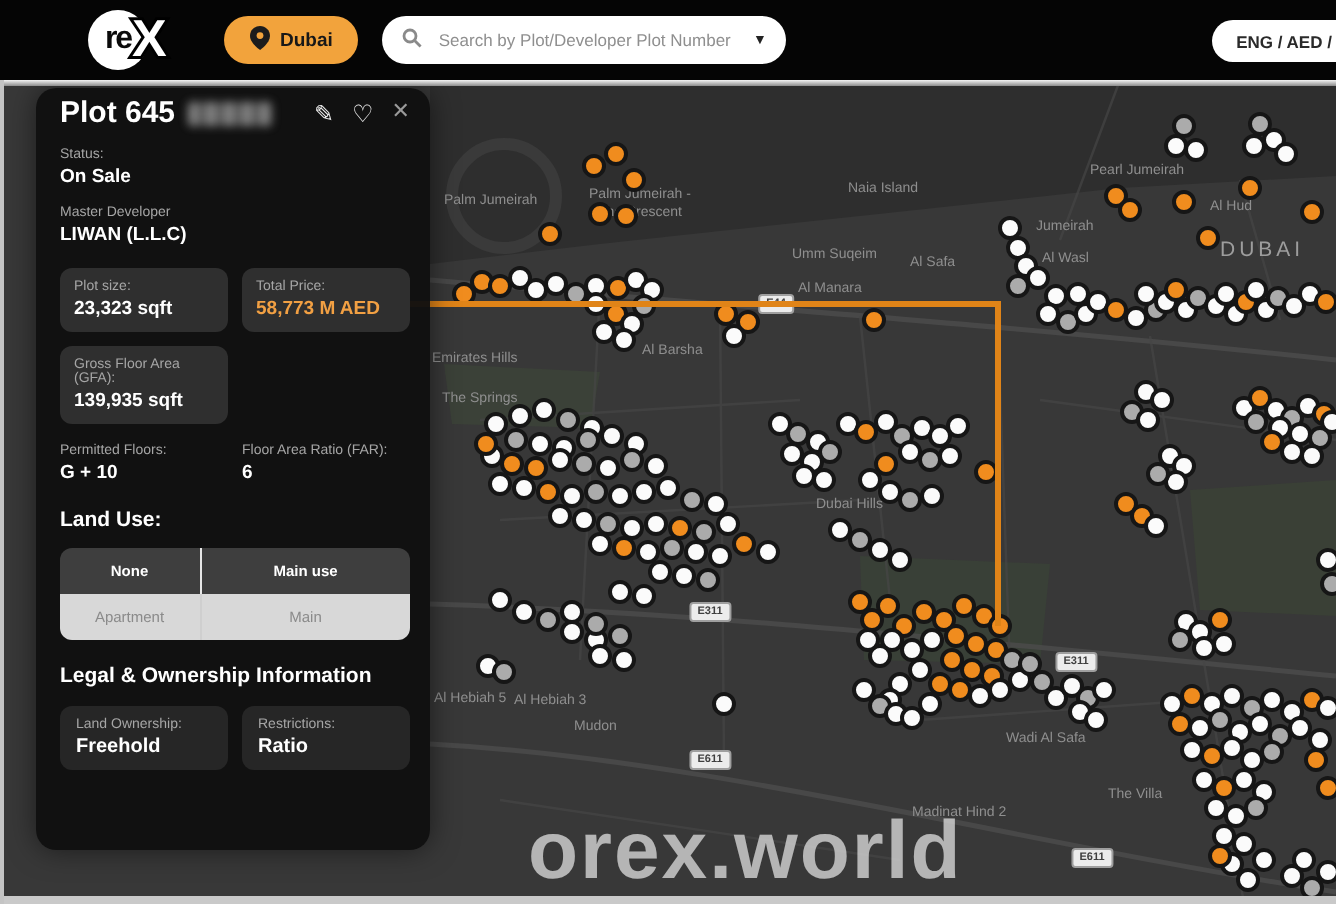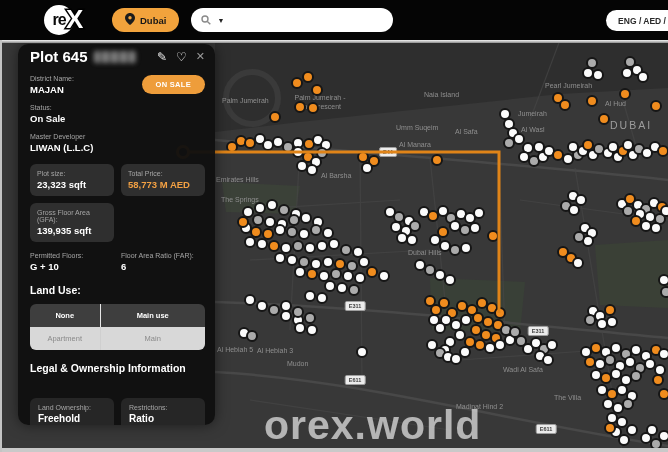--- a/index.html
+++ b/index.html
@@ -72,21 +72,21 @@
   .plain-grid{display:grid;grid-template-columns:1fr 1fr;gap:7px;margin-top:10px;}
   .sec-head{font-size:10.5px;font-weight:bold;margin-top:12px;}
   .lu-table{width:100%;border-collapse:collapse;margin-top:8px;border-radius:6px;overflow:hidden;
     display:table;}
   .lu-table .hrow{background:#3E3E3E;}
   .lu-table .brow{background:#D8D8D8;}
   .lu-table td{font-size:7.5px;padding:7px 4px;text-align:center;border-left:1.5px solid #cfcfcf;}
   .lu-table td:first-child{border-left:none;width:40%;}
   .lu-table .hrow td{color:#fff;font-weight:bold;border-left-color:#e7e7e7;}
   .lu-table .brow td{color:#8a8a8a;}
-  .own-grid{display:grid;grid-template-columns:1fr 1fr;gap:7px;margin-top:24px;}
+  .own-grid{display:grid;grid-template-columns:1fr 1fr;gap:7px;margin-top:9px;}
   .own-card{background:#262626;border-radius:6px;padding:6px 8px;box-sizing:border-box;}
   .own-card .val{font-size:10px;}
 </style>
 </head>
 <body>
 
 <div class="map">
 
   <svg class="deco" width="668" height="412" viewBox="0 40 668 412">
     <polygon points="215,40 668,40 668,88 560,94 430,108 300,122 215,132" fill="#2e2e2e"></polygon>
@@ -447,43 +447,37 @@
     </span>
     <span>Dubai</span>
   </div>
   <div class="pill search-pill">
     <span>
       <svg width="10" height="10" viewBox="0 0 10 10">
           <circle cx="4" cy="4" r="3" fill="none" stroke="#8a8a8a" stroke-width="1.4"></circle>
           <line x1="6.4" y1="6.4" x2="9.3" y2="9.3" stroke="#8a8a8a" stroke-width="1.4"></line>
         </svg>
     </span>
+    <input type="text" placeholder="Search by Plot/Developer Plot Number" style="">
     <span class="caret">▼</span>
   </div>
   <div class="locale-pill">ENG / AED / S</div>
 </div>
 
 <div class="panel">
   <div class="panel-header">
     <span class="panel-title">Plot 645</span>
     <span class="blur-block"></span>
     <span class="panel-icons">
       <span class="picon">✎</span>
       <span class="picon">♡</span>
       <span class="picon close">✕</span>
     </span>
   </div>
 
-  <div class="district-row">
-    <div>
-      <div class="lbl">District Name:</div>
-      <div class="val">MAJAN</div>
-    </div>
-    <span class="onsale">ON SALE</span>
-  </div>
 
   <div class="row">
     <div class="lbl">Status:</div>
     <div class="val">On Sale</div>
   </div>
 
   <div class="row">
     <div class="lbl">Master Developer</div>
     <div class="val">LIWAN (L.L.C)</div>
   </div>

